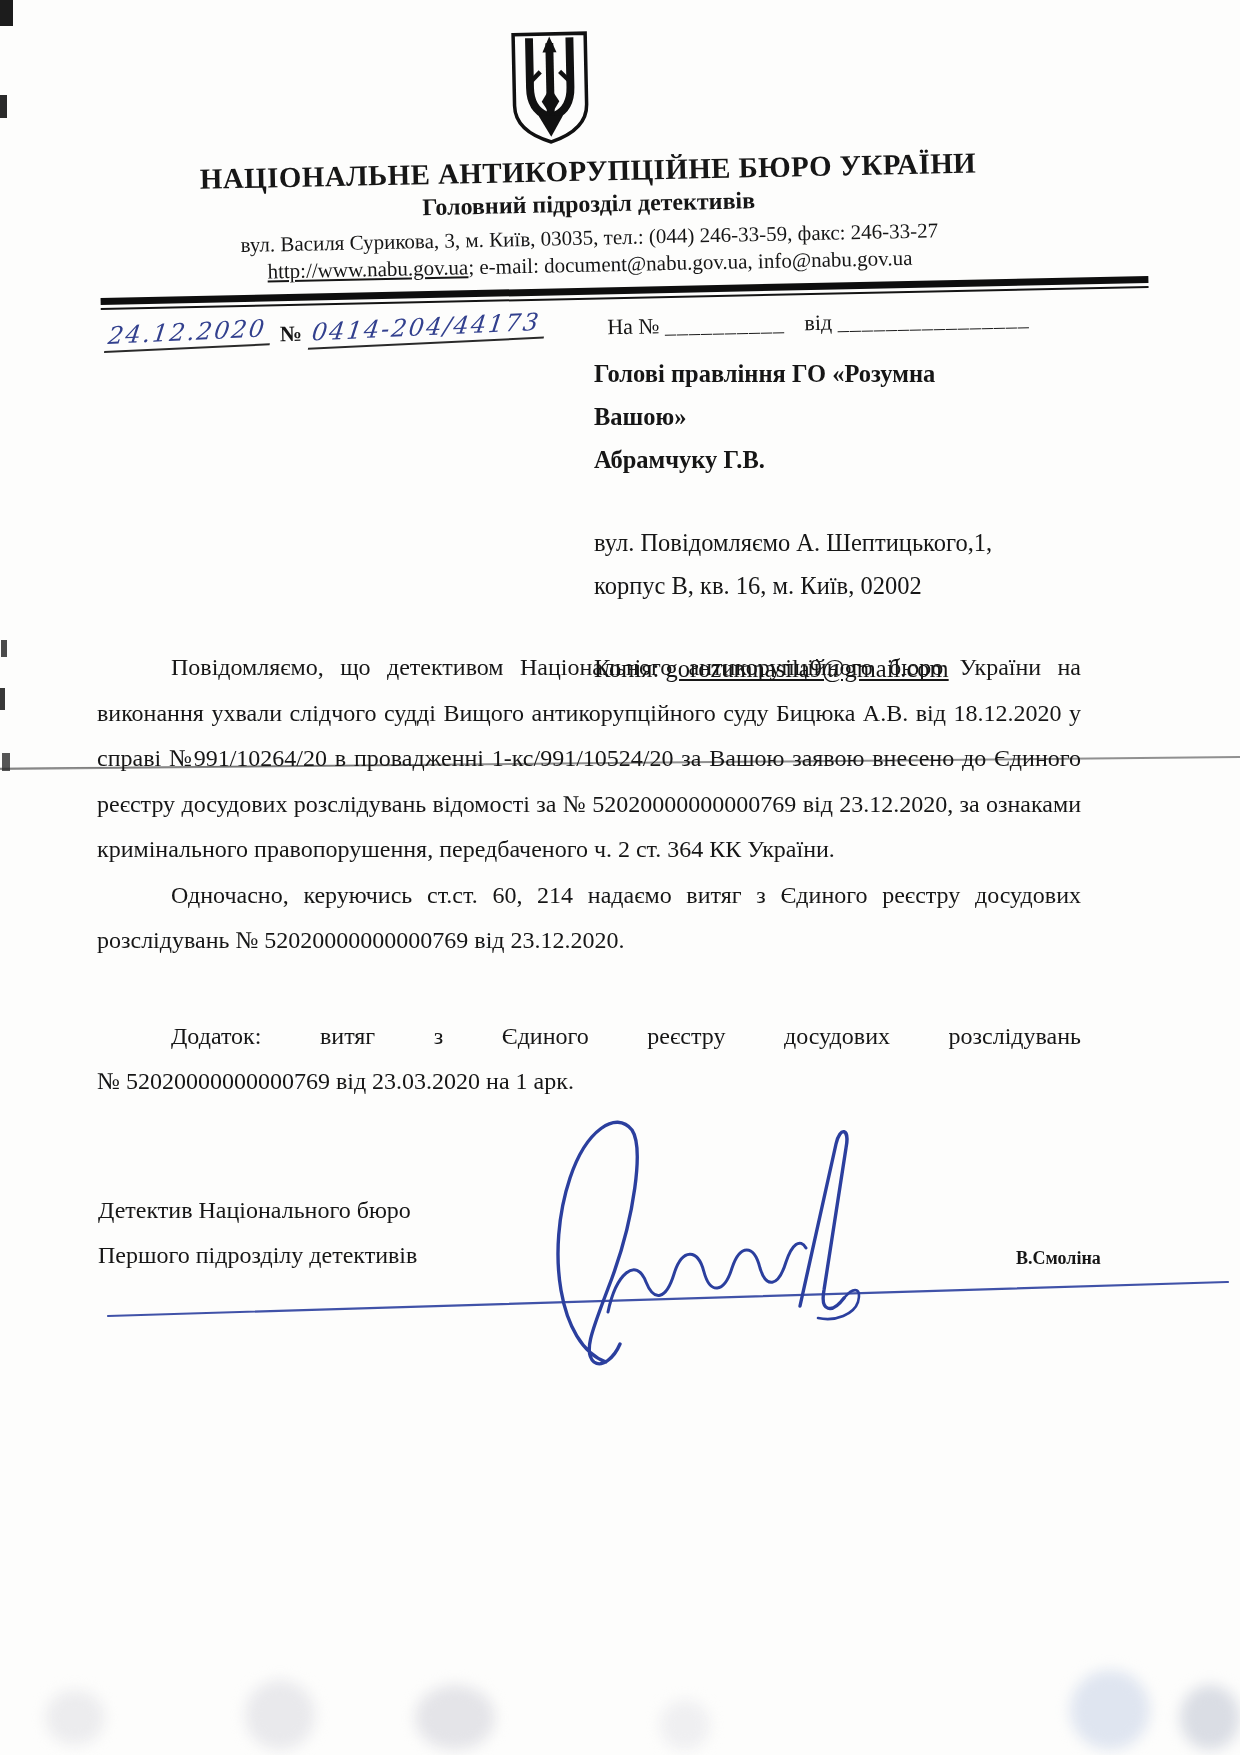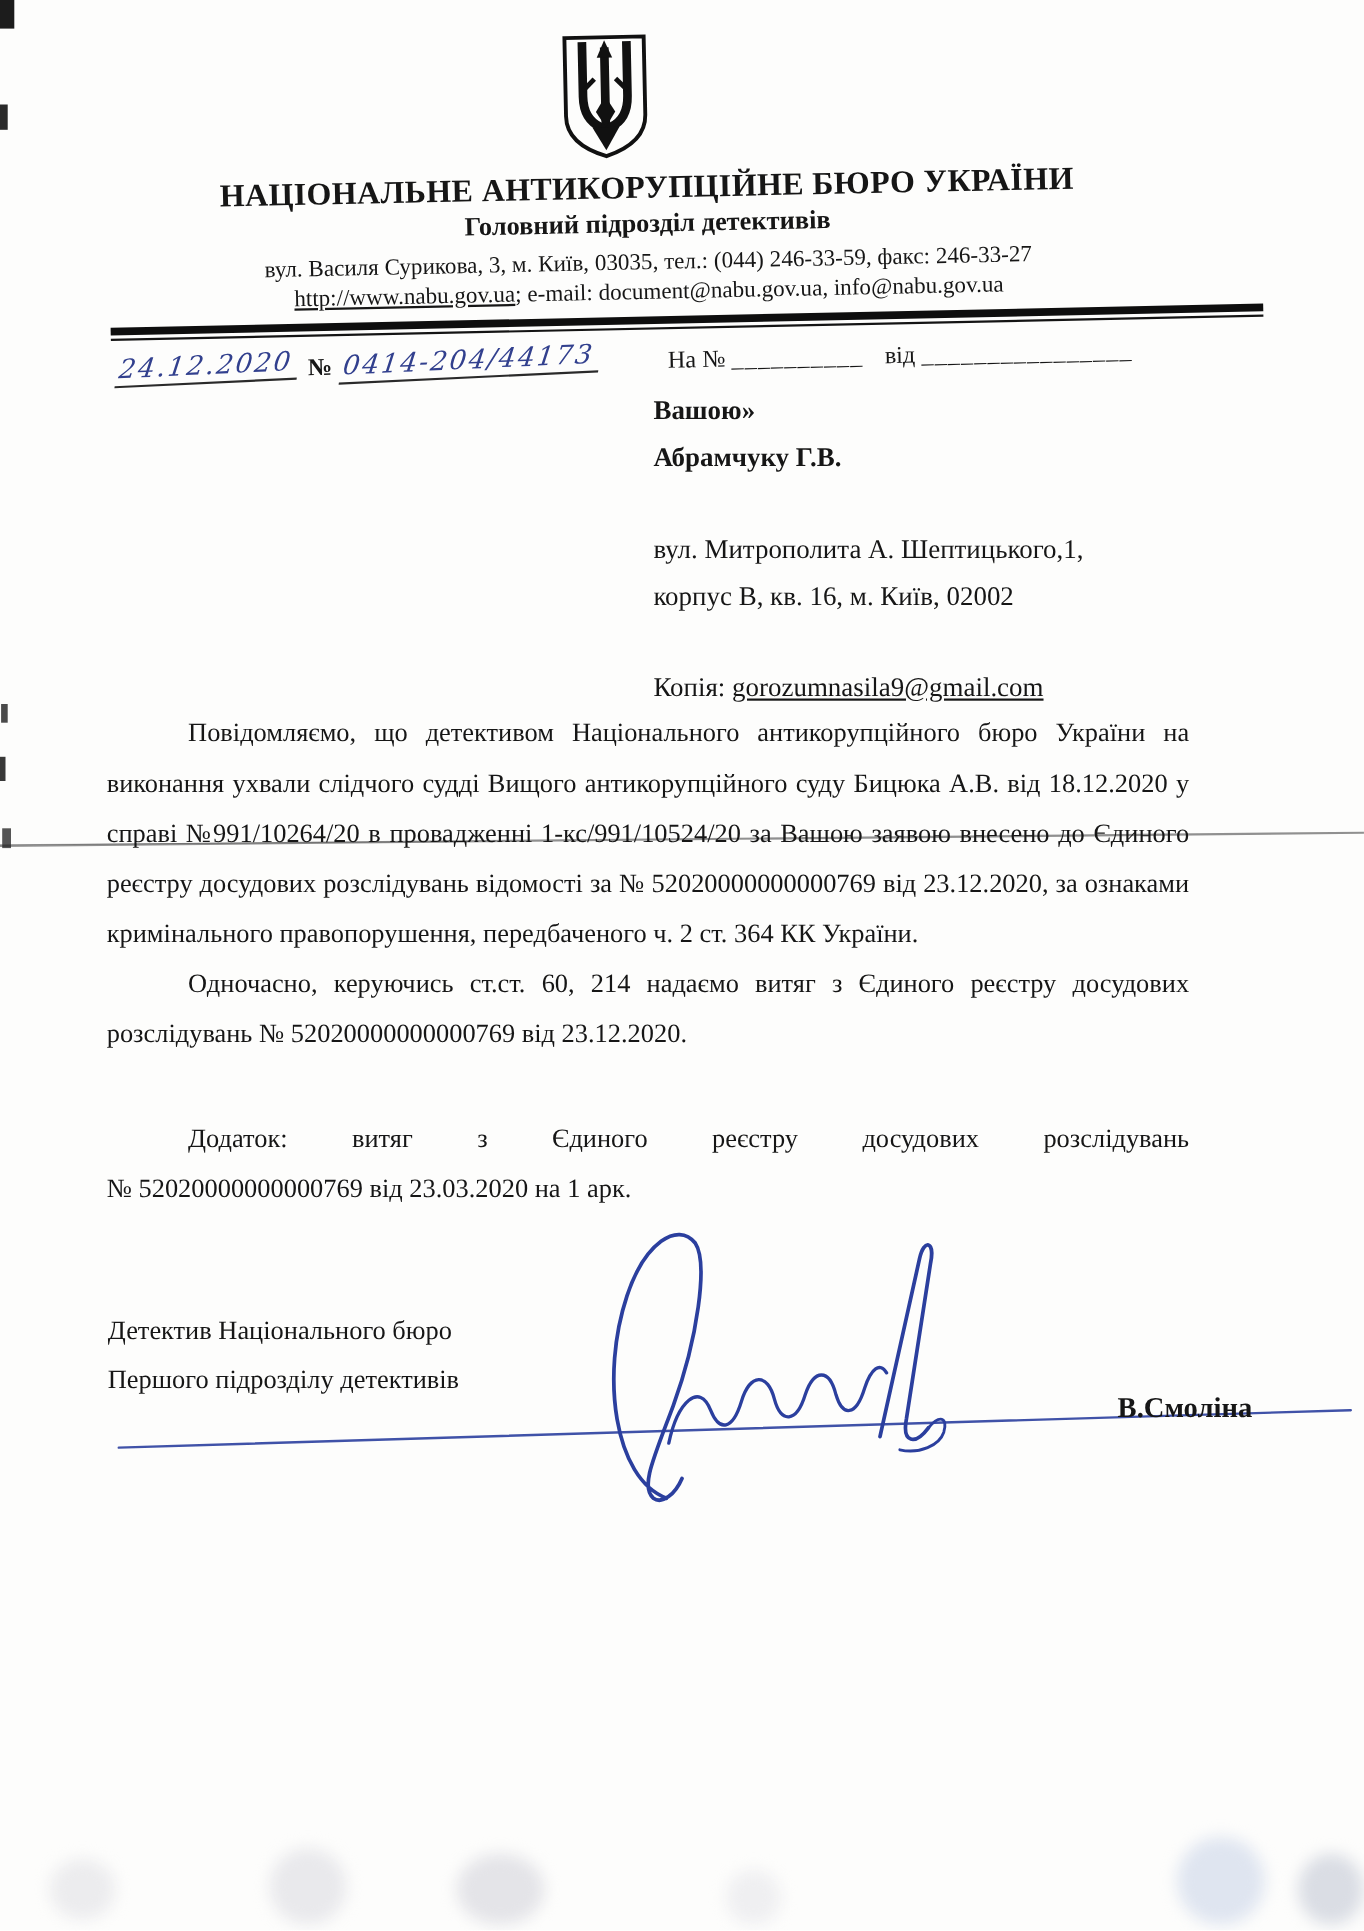--- a/index.html
+++ b/index.html
@@ -38,21 +38,21 @@
   .recipient .bold{font-weight:bold;}
   .recipient .gap{height:40px;}
   
   .body-text{position:absolute;left:97px;top:645px;width:984px;font-size:24px;line-height:45.5px;text-align:justify;}
   .body-text p{margin:0;text-indent:74px;}
   .addendum{margin-top:50px;}
   .addendum .l1{display:block;padding-left:74px;text-align:justify;text-align-last:justify;}
   .addendum .l2{display:block;text-align:left;}
   
   .sig-titles{position:absolute;left:98px;top:1188px;font-size:24px;line-height:45px;}
-  .sig-name{position:absolute;left:1016px;top:1248px;font-size:26px;font-weight:bold;margin-top:17px;}
+  .sig-name{position:absolute;left:1016px;top:1248px;font-size:18px;font-weight:bold;}
   .sig-svg{position:absolute;left:88px;top:1100px;pointer-events:none;}
   
   .mark{position:absolute;background:#1c1c1c;}
   .m1{left:0;top:0;width:13px;height:26px;}
   .m2{left:0;top:95px;width:7px;height:23px;background:#2a2a2a;}
   .m3{left:1px;top:640px;width:6px;height:17px;background:#4a4a4a;}
   .m4{left:0;top:688px;width:5px;height:22px;background:#383838;}
   .m5{left:2px;top:753px;width:8px;height:18px;background:#555;}
   .crease{
     position:absolute;left:0;top:762px;width:1240px;height:2px;
@@ -118,24 +118,25 @@
       <span class="onto-group">
         <span>На №</span>
         <span class="blank">__________</span>
         <span style="margin-left:14px;">від</span>
         <span class="blank">________________</span>
       </span>
     </div>
   </div>
 
   <div class="recipient">
+    <div class="bold">Голові правління ГО «Розумна</div>
     <div class="bold">Вашою»</div>
     <div class="bold">Абрамчуку Г.В.</div>
     <div class="gap"></div>
-    <div>вул. Митрополита А. Шептицького,1,</div>
+    <div>вул. Повідомляємо А. Шептицького,1,</div>
     <div>корпус В, кв. 16, м. Київ, 02002</div>
     <div class="gap"></div>
     <div>
       <span>Копія:</span>
       <span class="u">gorozumnasila9@gmail.com</span>
     </div>
   </div>
 
   <div class="body-text">
     <p>Повідомляємо, що детективом Національного антикорупційного бюро України на виконання ухвали слідчого судді Вищого антикорупційного суду Бицюка А.В. від 18.12.2020 у справі №991/10264/20 в провадженні 1-кс/991/10524/20 за Вашою заявою внесено до Єдиного реєстру досудових розслідувань відомості за № 52020000000000769 від 23.12.2020, за ознаками кримінального правопорушення, передбаченого ч. 2 ст. 364 КК України.</p>

